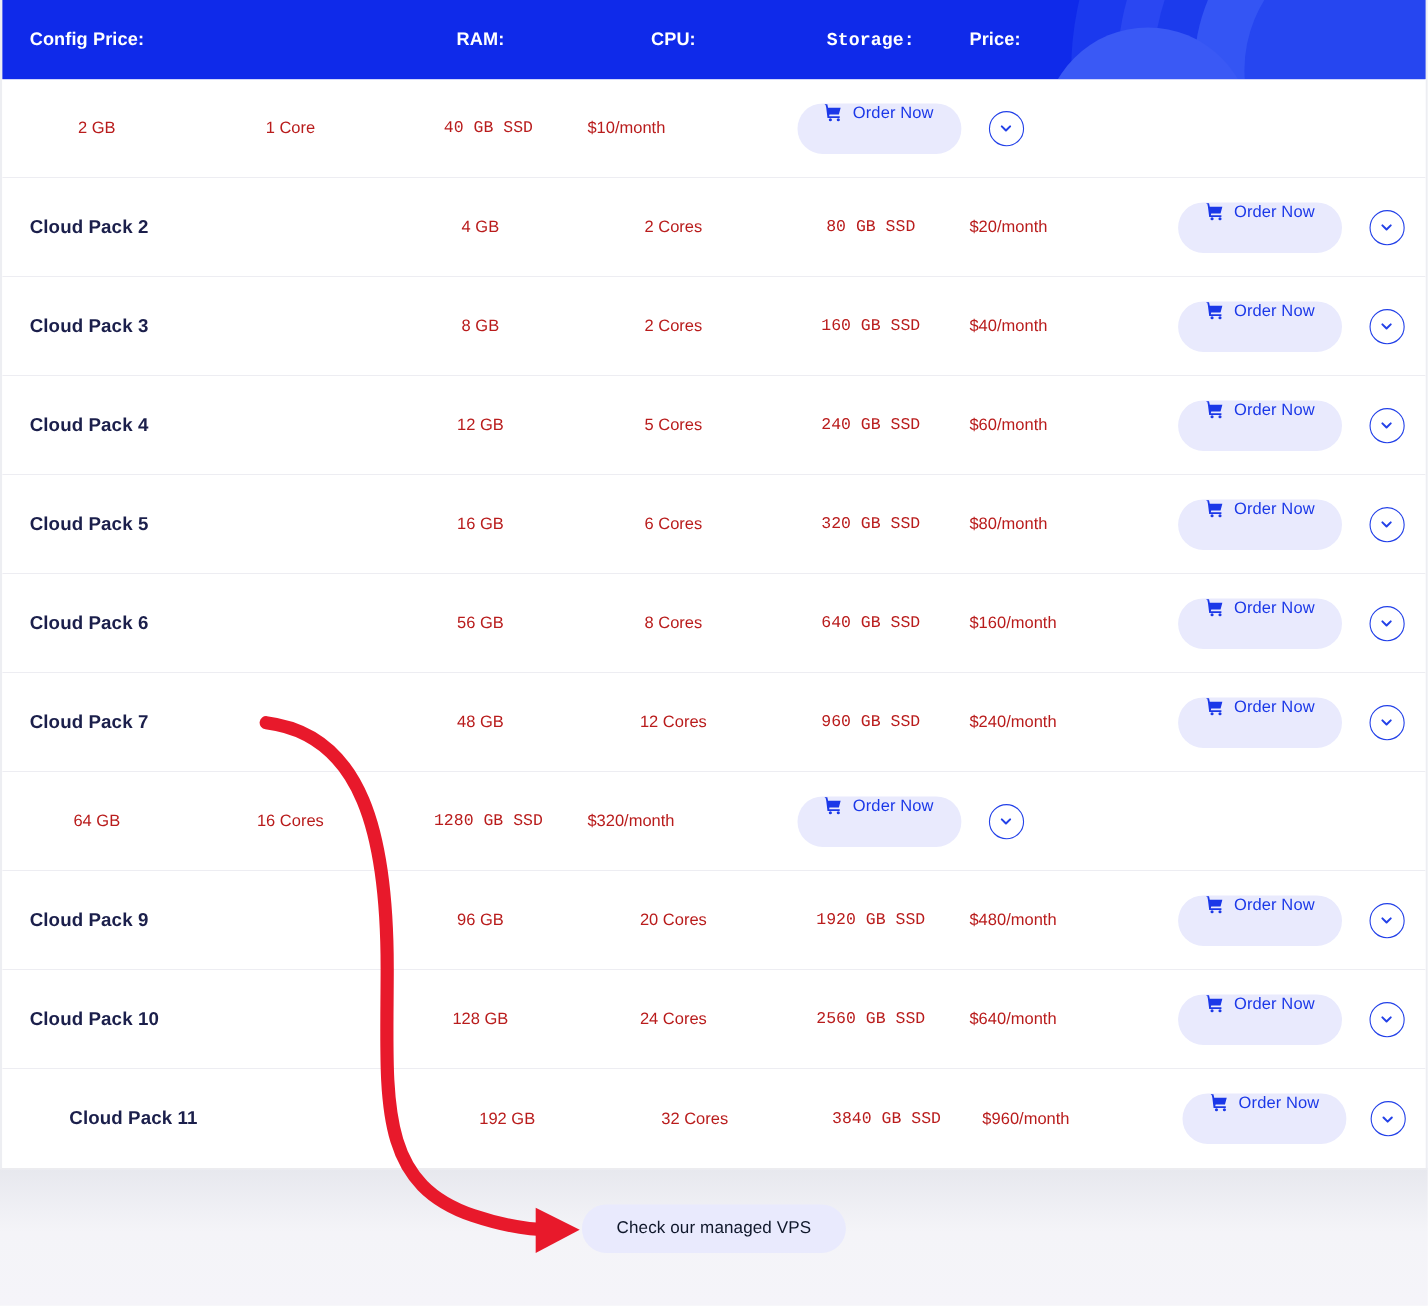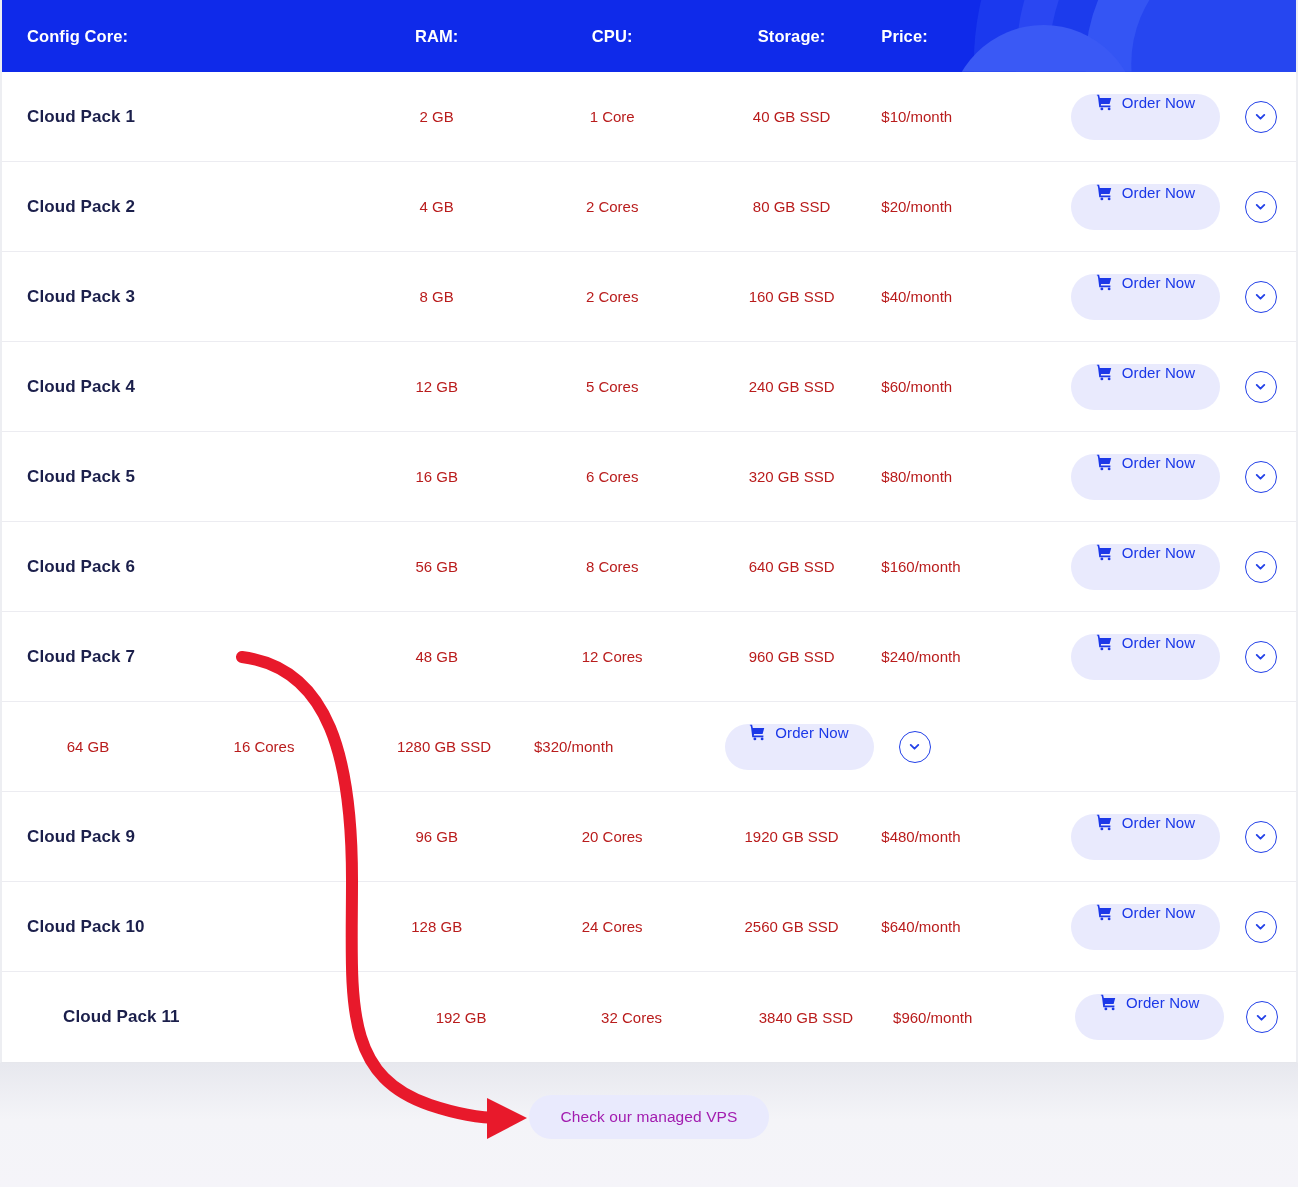--- a/index.html
+++ b/index.html
@@ -55,21 +55,21 @@
     font-size: 16.5px;
     font-weight: bold;
     letter-spacing: 0.1px;
     white-space: nowrap;
   }
 
   
   .c-name    { width: 350px; padding-left: 25px; text-align: left; }
   .c-ram     { width: 172px; text-align: center; }
   .c-cpu     { width: 180px; text-align: center; }
-  .c-storage { width: 180px; text-align: center; }
+  .c-storage { width: 180px; text-align: center; font-family: Liberation Mono, monospace; }
   .c-price   { width: 185px; }
   .c-order   { width: 160px; display: flex; justify-content: center; }
   .c-more    { width: 71px; display: flex; justify-content: center; }
 
   
   .trow {
     display: flex;
     align-items: center;
     height: 90px;
     border-bottom: 1px solid #ececf1;
@@ -140,21 +140,21 @@
   }
   .vps-btn {
     display: inline-flex;
     align-items: center;
     justify-content: center;
     height: 44px;
     padding: 0 31px;
     border: none;
     border-radius: 22px;
     background: #e9eafd;
-    color: #a21caf;
+    color: #0f172a;
     font-family: "Liberation Sans", sans-serif;
     font-size: 15.5px;
     letter-spacing: 0.1px;
     cursor: pointer;
     white-space: nowrap;
   }
 
   
   .annot {
     position: absolute;
@@ -182,33 +182,32 @@
           <circle cx="1255" cy="64" r="280" fill="#1b39ee"></circle>
           <circle cx="1255" cy="64" r="238" fill="#2a47f2"></circle>
           <circle cx="1255" cy="64" r="205" fill="#1c3bec"></circle>
           <circle cx="1255" cy="64" r="168" fill="#3455f4"></circle>
           <circle cx="1255" cy="64" r="122" fill="#2646f0"></circle>
           <circle cx="1045" cy="120" r="95" fill="#3a59f5"></circle>
         </g>
       </svg>
 
       <div class="thead-row">
-        <div class="th c-name">Config Core:</div>
+        <div class="th c-name">Config Price:</div>
         <div class="th c-ram">RAM:</div>
         <div class="th c-cpu">CPU:</div>
         <div class="th c-storage">Storage:</div>
         <div class="th c-price">Price:</div>
         <div class="th c-order"></div>
         <div class="th c-more"></div>
       </div>
     </div>
 
     <div id="tbody">
         <div class="trow">
-          <div class="cell-name c-name">Cloud Pack 1</div>
           <div class="cell-val c-ram">2 GB</div>
           <div class="cell-val c-cpu">1 Core</div>
           <div class="cell-val c-storage">40 GB SSD</div>
           <div class="cell-val c-price">$10/month</div>
           <div class="c-order">
             <button class="order-btn">
               <svg class="cart-ico" viewBox="0 0 24 24" fill="#1b38e8">
                 <path d="M1.2 1.2h3.2l1 4.4h16.1l-2.3 8.6H7.2l-.5 2.2h13.6v2.2H4.6L3 5.6 2.2 2.2H1.2z"></path>
                 <circle cx="8.3" cy="21" r="2"></circle>
                 <circle cx="18.5" cy="21" r="2"></circle>

